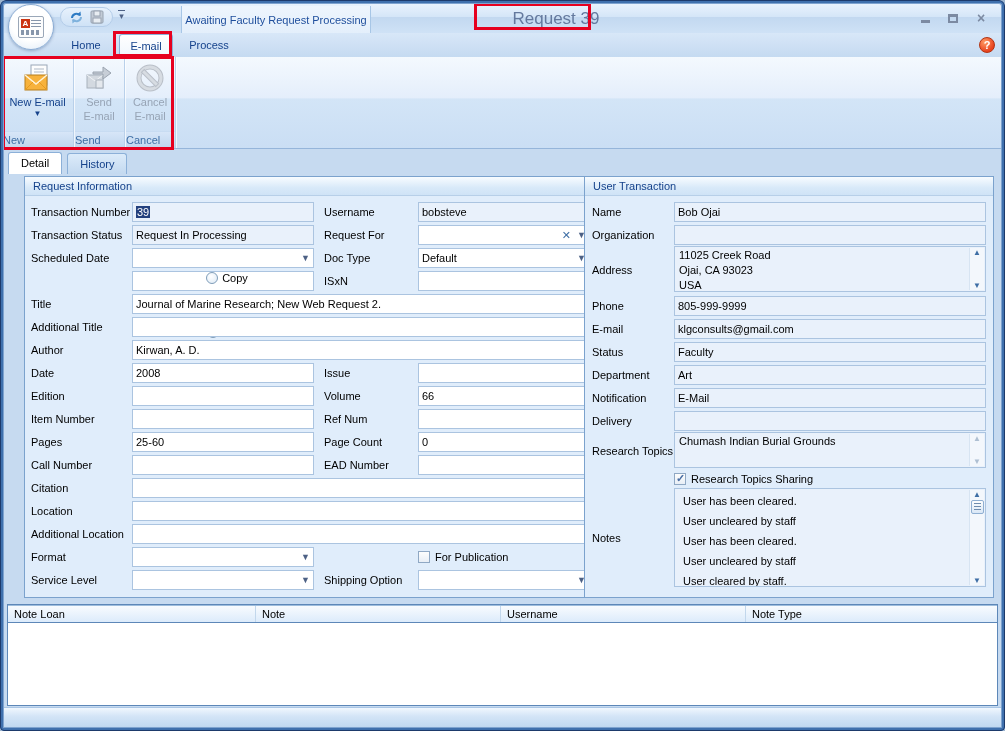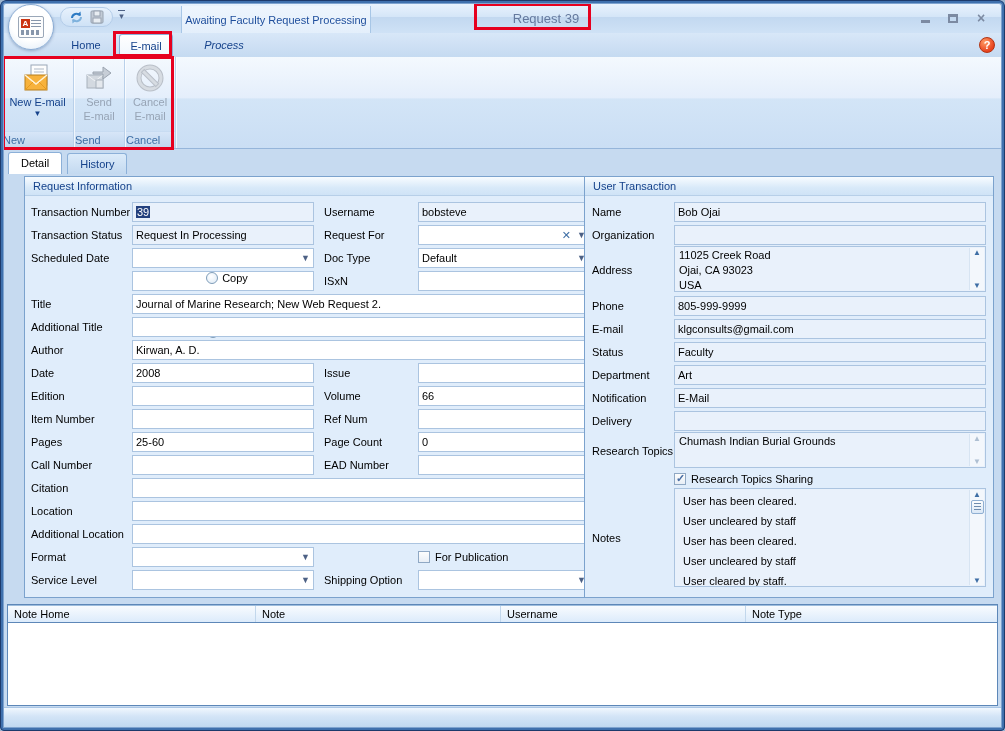--- a/index.html
+++ b/index.html
@@ -34,22 +34,22 @@
          padding:0 8px; background:linear-gradient(#e7f1fc,#cfe2f6); border:1px solid #b4cde9; border-radius:10px; }
   .qat svg { display:block; }
   .qat-caret { position:absolute; left:118px; top:10px; color:#4d6185; font-size:9px; line-height:9px; text-align:center; }
   .qat-caret .bar { display:block; width:7px; height:1px; background:#4d6185; margin:0 auto 1px; }
 
   .context-seg { position:absolute; left:178px; top:3px; width:190px; height:54px;
                  background:linear-gradient(#eef5fd,#d9e9f9);
                  border-left:1px solid #a7c6e6; border-right:1px solid #a7c6e6; }
   .context-title { position:absolute; left:0; top:0; width:100%; height:28px; line-height:28px;
                    text-align:center; color:#1e4e9c; }
-  .window-title { position:absolute; left:488px; top:6px; width:110px; height:20px; line-height:20px;
-                  text-align:center; color:#64799e; font-size:13px; }
+  .window-title { position:absolute; left:498px; top:6px; width:110px; height:20px; line-height:20px;
+                  text-align:center; color:#64799e; font-size:17px; }
   .win-controls { position:absolute; right:12px; top:8px; display:flex; gap:10px; z-index:5; }
   .win-btn { width:18px; height:14px; display:flex; align-items:center; justify-content:center;
              color:#7c8aa2; cursor:default; }
   .glyph-min { width:9px; height:3px; background:#7c8aa2; margin-top:6px; }
   .glyph-max { width:10px; height:9px; border:2px solid #7c8aa2; border-top-width:3px; }
   .glyph-close { font-size:14px; font-weight:bold; color:#7c8aa2; line-height:14px; }
 
   
   .tabrow { position:absolute; left:3px; top:33px; width:999px; height:24px;
             background:linear-gradient(#d8e7f8,#c5daf1); }
@@ -193,21 +193,21 @@
       <rect x="1" y="1" width="12" height="12" rx="1" fill="#c2cbd6" stroke="#97a2b0"></rect>
       <rect x="4" y="1" width="6" height="5" fill="#e8edf2" stroke="#97a2b0"></rect>
       <rect x="3" y="8" width="8" height="5" fill="#e8edf2" stroke="#97a2b0"></rect>
     </svg>
   </div>
   <div class="qat-caret"><span class="bar"></span>▾</div>
 
   <div class="tabrow">
     <div class="rtab" style="left:53px; width:60px;">Home</div>
     <div class="rtab selected" style="left:116px; width:54px;">E-mail</div>
-    <div class="rtab" style="left:189px; width:64px;font-style:italic;">Process</div>
+    <div class="rtab" style="left:174px; width:64px;">Process</div>
   </div>
   <div class="help-btn">?</div>
 
   <div class="ribbon">
 
     <div class="rgroup" style="left:0; width:71px;">
       <div class="rbtn">
         <svg width="32" height="32" viewBox="0 0 32 32">
           <rect x="9" y="2" width="16" height="20" fill="#fdfdfd" stroke="#9aa7b8"></rect>
           <line x1="12" y1="6" x2="22" y2="6" stroke="#aeb9c6"></line>
@@ -425,21 +425,21 @@
               <span class="tlines"></span>
             </span>
           <span class="ar">▼</span>
         </div>
       </div>
     </div>
   </div>
 
   <div class="ntable">
     <div class="ntable-header">
-      <div class="ncol" style="width:248px;">Note Home</div>
+      <div class="ncol" style="width:248px;">Note Loan</div>
       <div class="ncol" style="width:245px;">Note</div>
       <div class="ncol" style="width:245px;">Username</div>
       <div class="ncol" style="flex:1; border-right:none;">Note Type</div>
     </div>
     <div style="height:82px; background:#fff;"></div>
   </div>
 
   <div class="statusbar"></div>
 
   <div class="anno" style="left:113px; top:31px; width:59px; height:26px;"></div>

